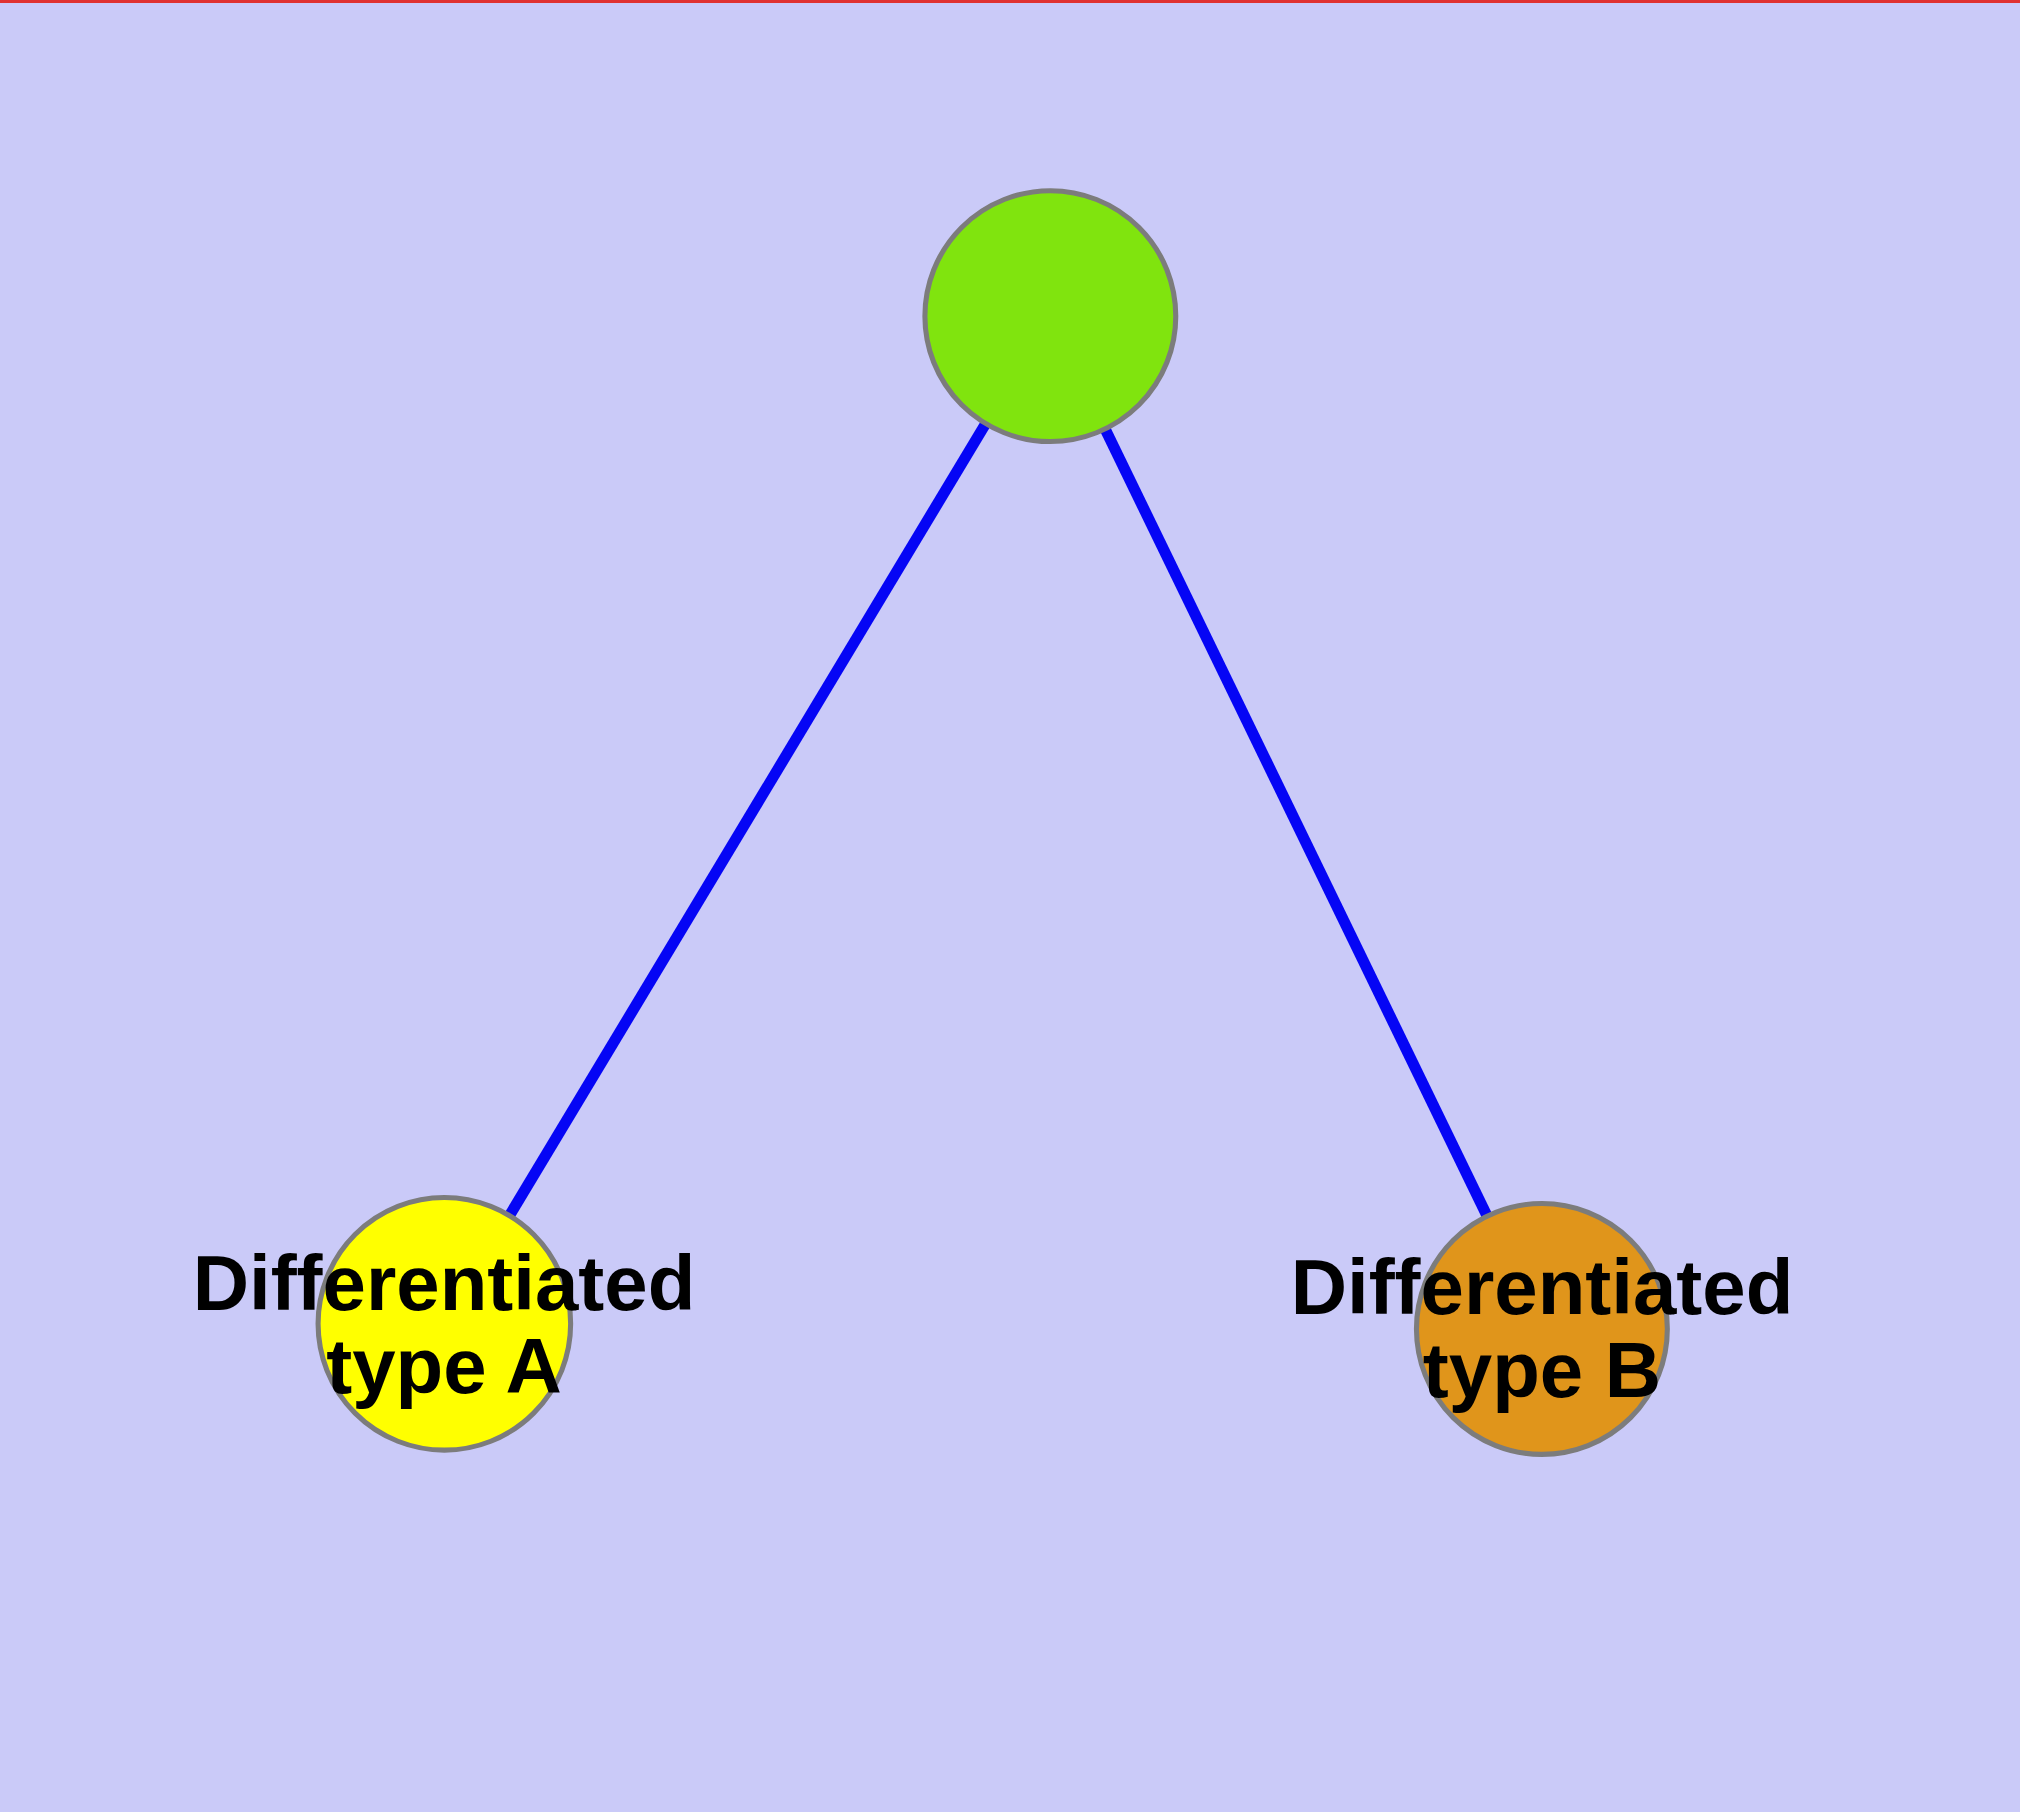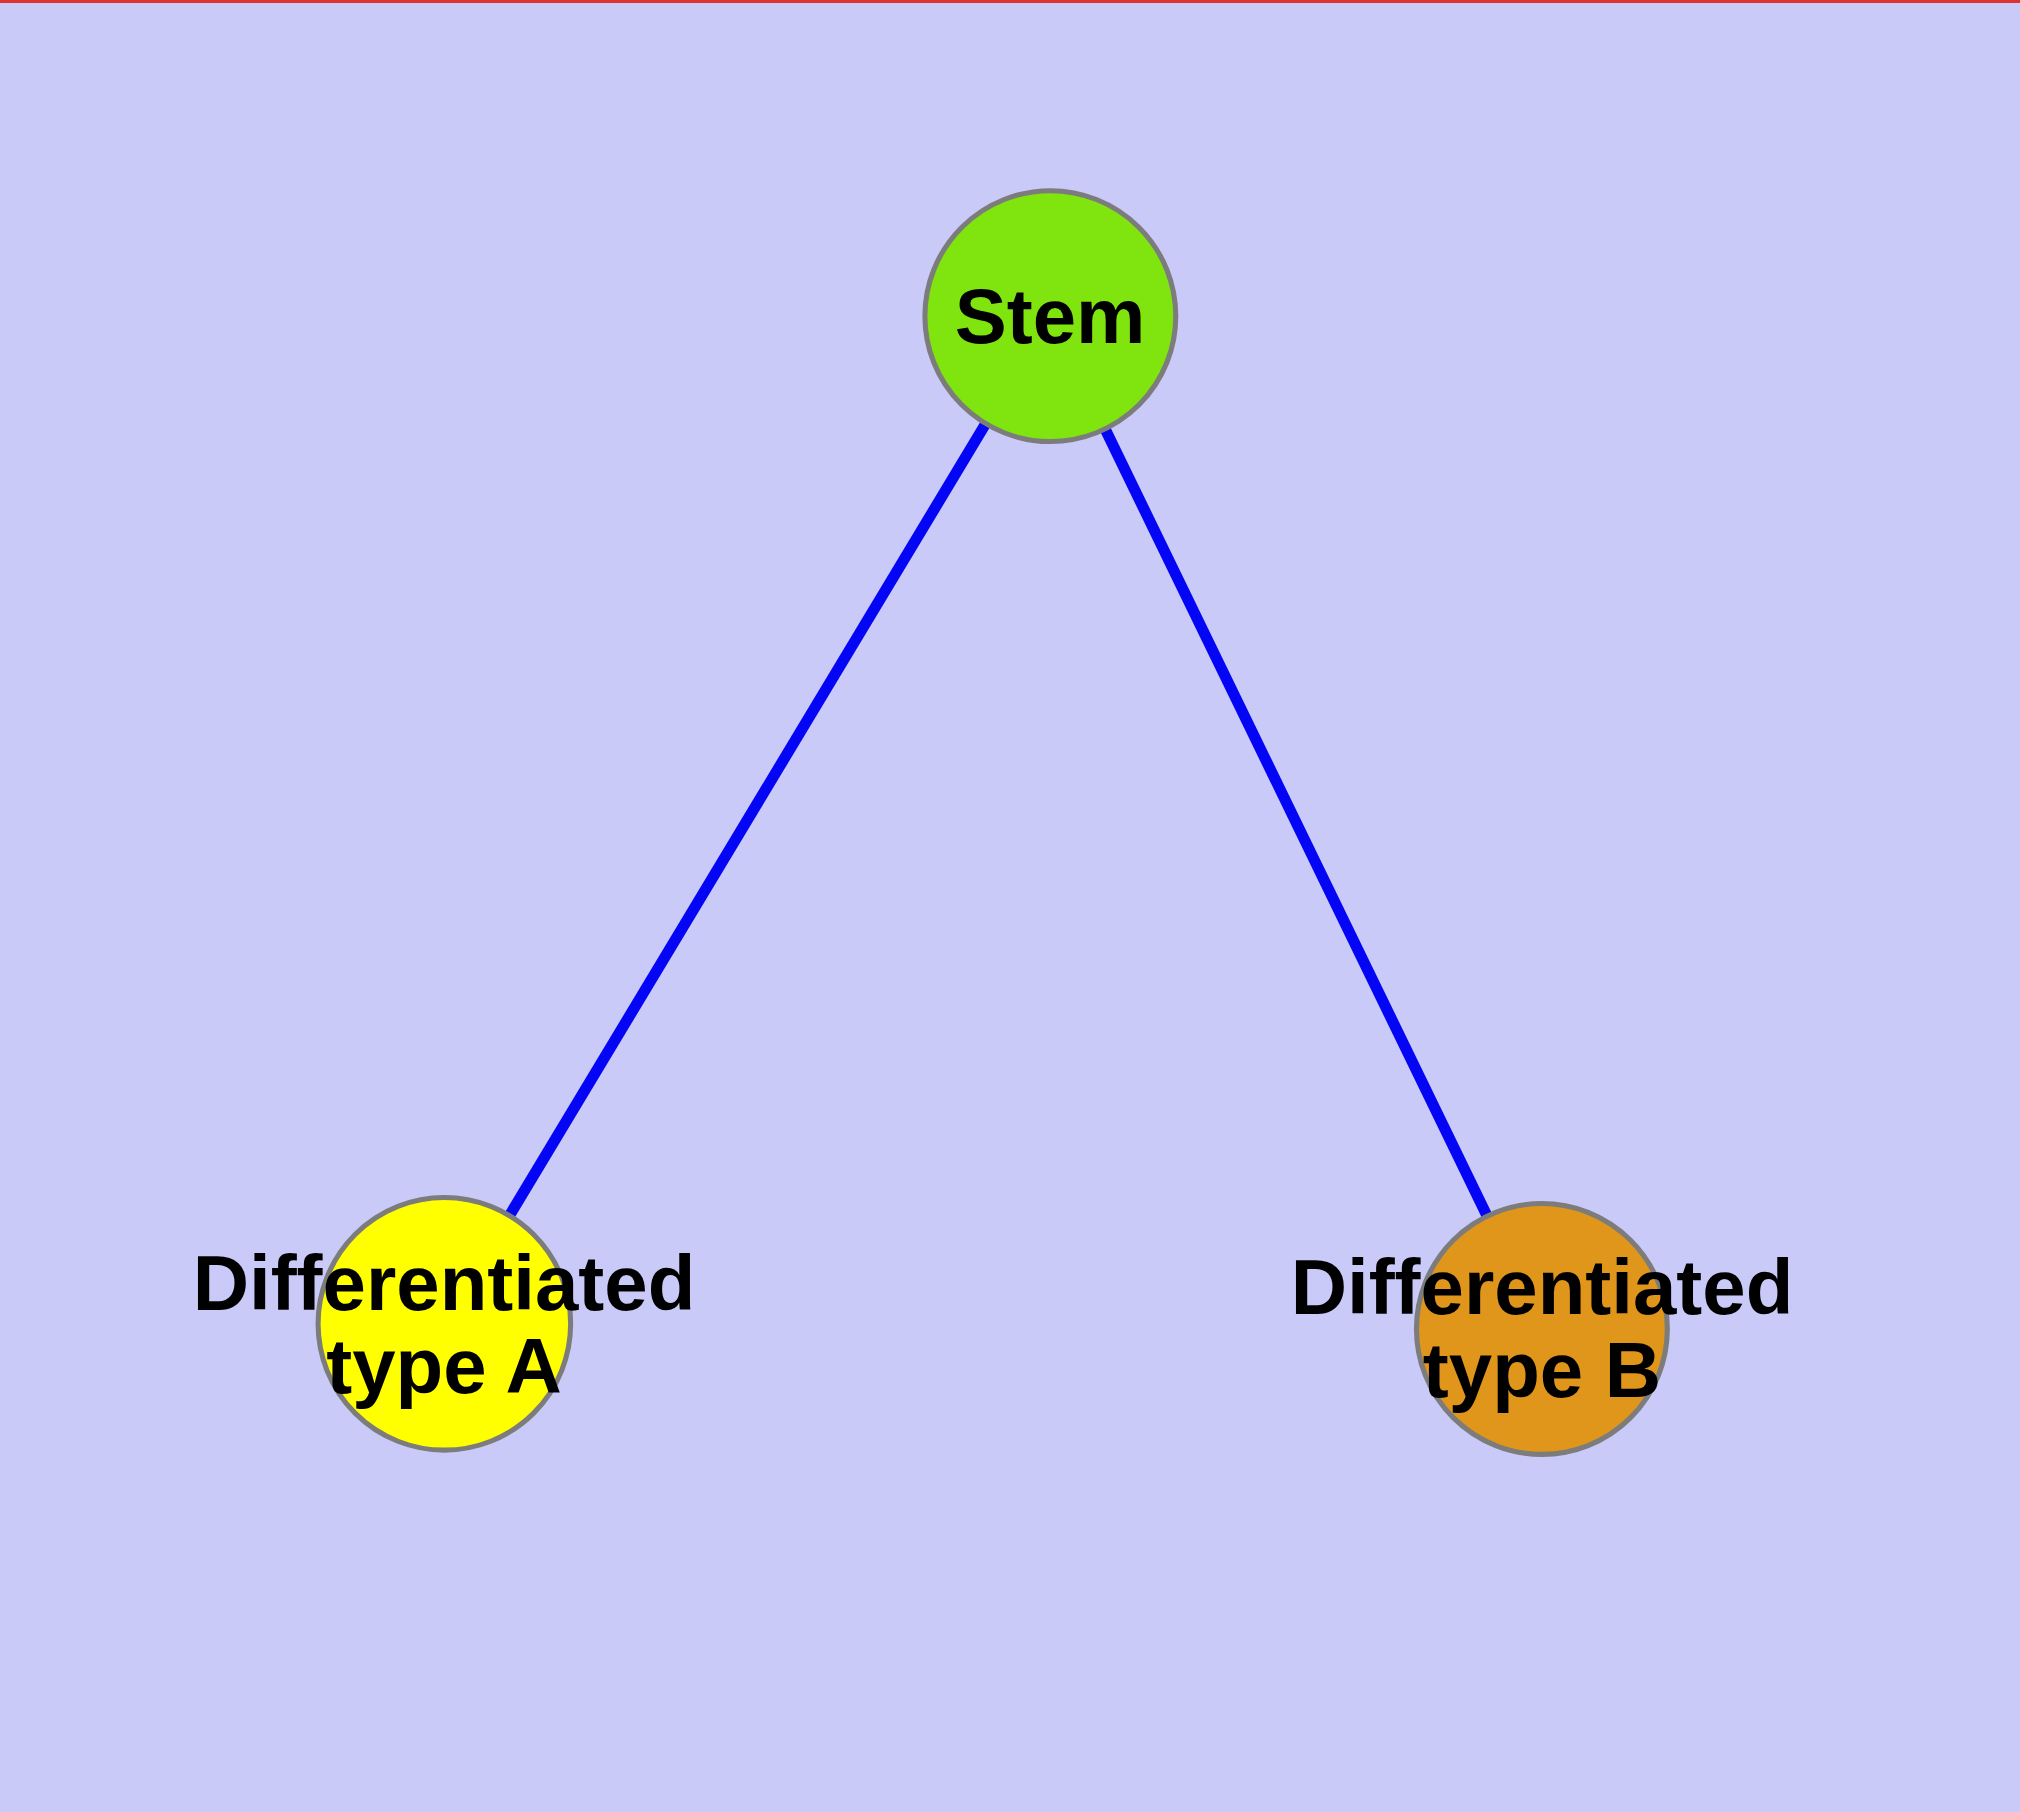--- a/index.html
+++ b/index.html
@@ -62,20 +62,19 @@
 
   <svg class="graph-layer" viewBox="0 0 2384 2138" xmlns="http://www.w3.org/2000/svg">
     <line class="edge" x1="1239" y1="373" x2="524" y2="1562" stroke="#0505F5"></line>
     <line class="edge" x1="1239" y1="373" x2="1819" y2="1568" stroke="#0505F5"></line>
 
     <circle class="node-circle" cx="1239" cy="373" r="148" fill="#80E40E" stroke="#7C7C7C"></circle>
     <circle class="node-circle" cx="524" cy="1562" r="149" fill="#FFFF00" stroke="#7C7C7C"></circle>
     <circle class="node-circle" cx="1819" cy="1568" r="148" fill="#E0951B" stroke="#7C7C7C"></circle>
   </svg>
 
-  <div class="node-label label-stem">Stem</div>
   <div class="node-label label-a">Differentiated
 type A</div>
   <div class="node-label label-b">Differentiated
 type B</div>
 
 </div>
 
 
 </body></html>

